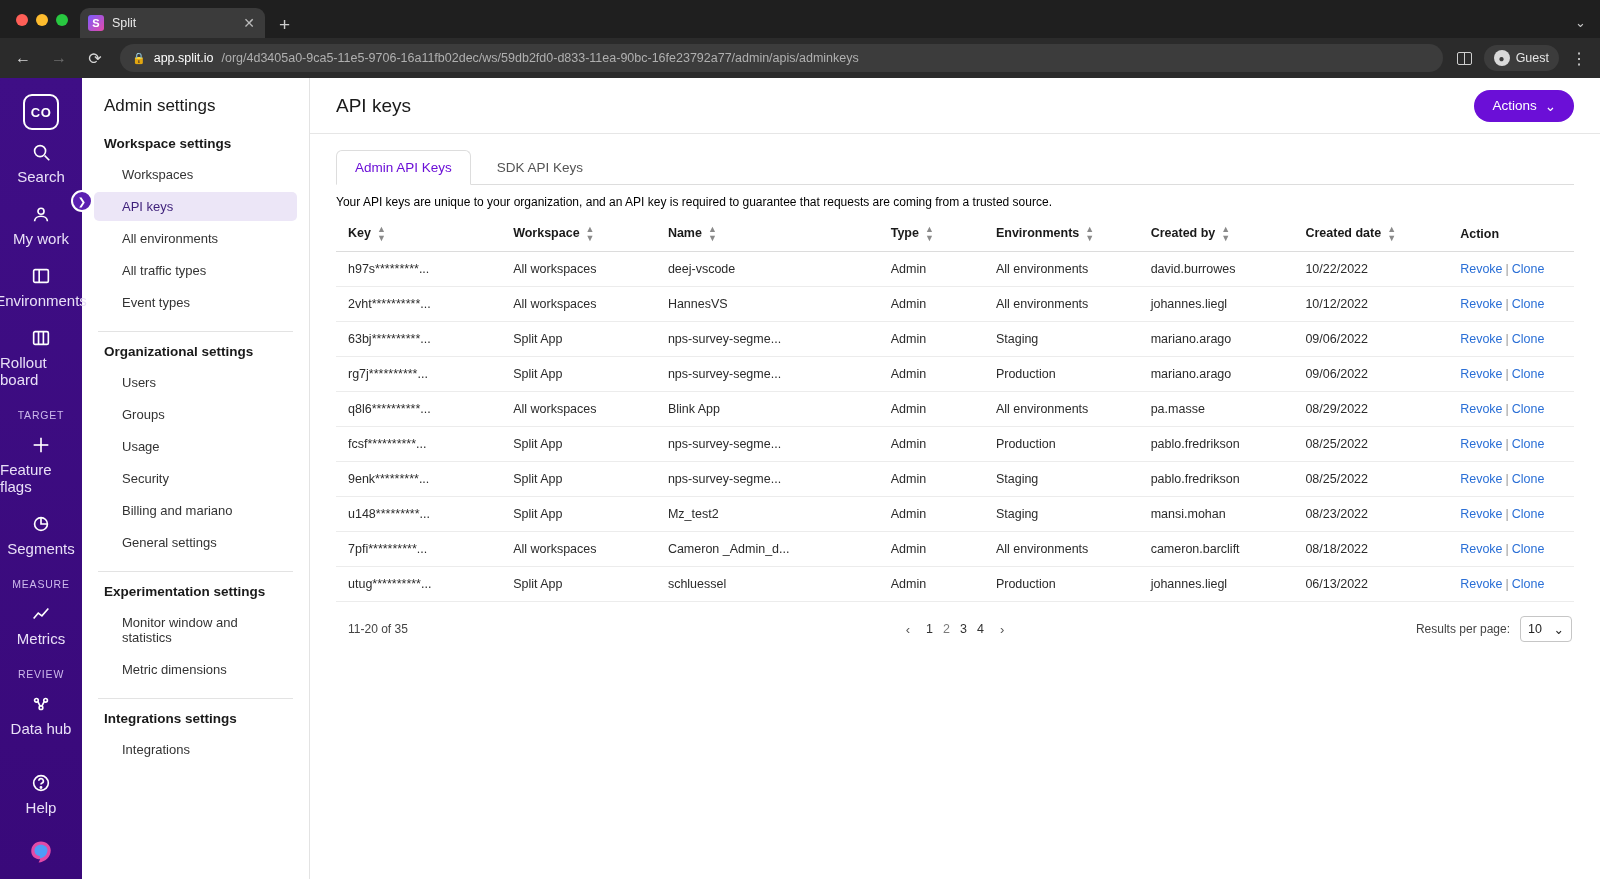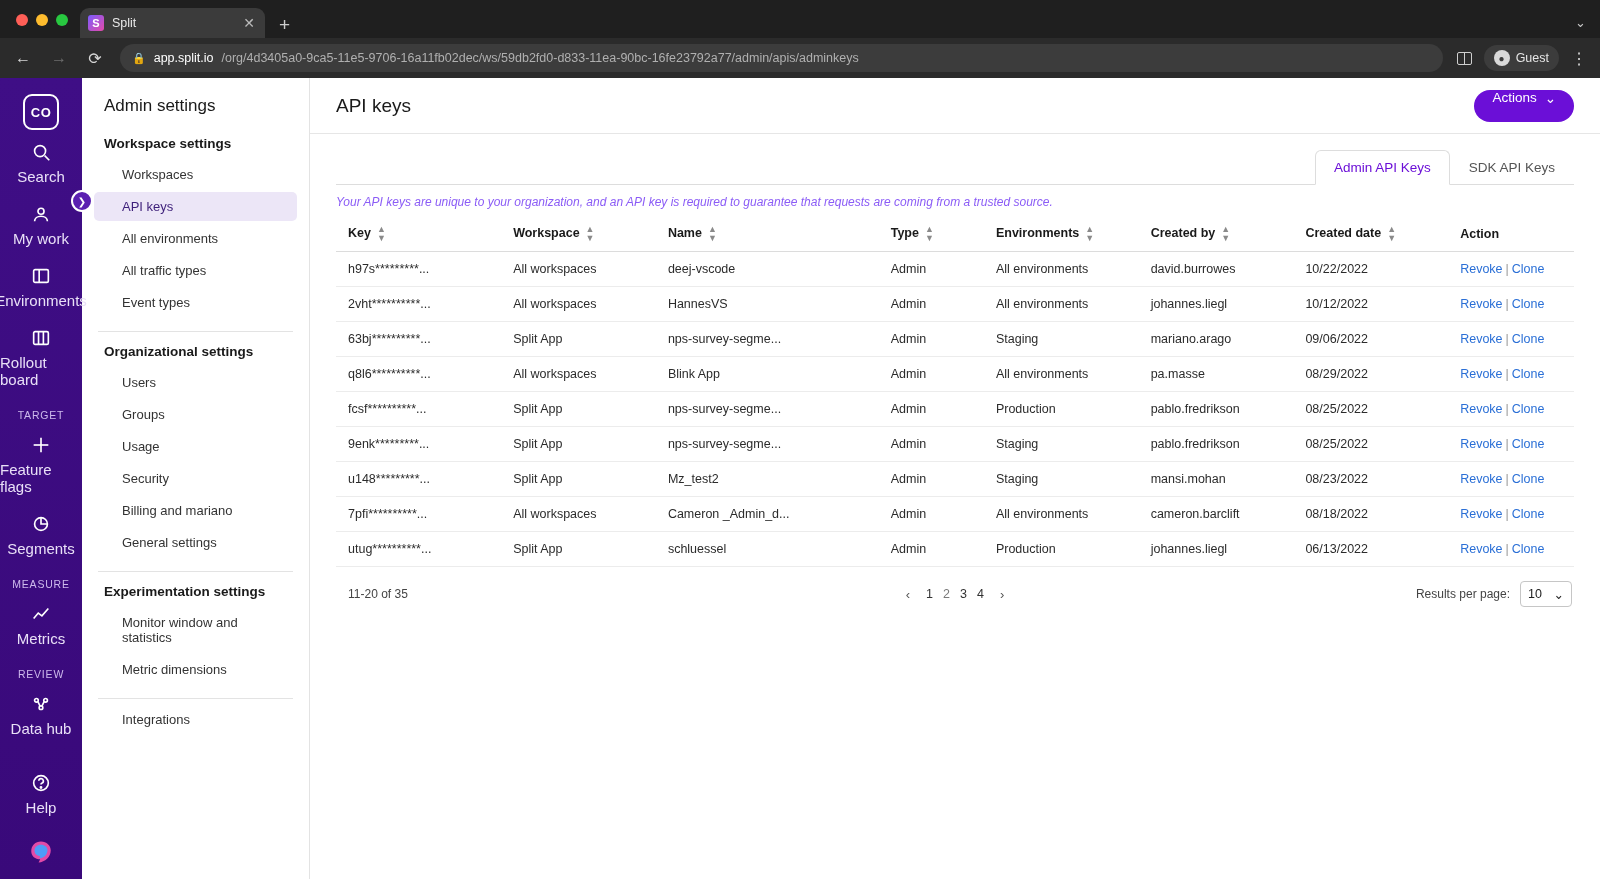--- a/index.html
+++ b/index.html
@@ -90,32 +90,32 @@
 
   
   .main { flex:1; display:flex; flex-direction:column; min-width:0; }
   .main-header {
     height:56px; border-bottom:1px solid #e6e6e6; display:flex; align-items:center;
     justify-content:space-between; padding:0 26px;
   }
   .page-title { font-size:19px; color:#1a1a1a; }
   .actions-btn {
     background:#6b0fd7; color:#fff; border:none; border-radius:18px; height:32px; padding:0 18px;
-    font-size:13.5px; display:flex; align-items:flex-start; gap:8px; cursor:pointer;
+    font-size:13.5px; display:flex; align-items:center; gap:8px; cursor:pointer;
     font-family:"Liberation Sans", sans-serif;
   }
 
   .content { padding:16px 26px 0 26px; }
-  .tabs { display:flex; gap:0; border-bottom:1px solid #ddd; width:100%;justify-content:flex-end; }
+  .tabs { display:flex; gap:7px; border-bottom:1px solid #ddd; width:100%; }
   .tab-item {
     padding:9px 18px; font-size:13.5px; color:#555; cursor:pointer; border:1px solid transparent; border-bottom:none;
     border-radius:6px 6px 0 0; margin-bottom:-1px;
   }
   .tab-item.active { color:#6b0fd7; border-color:#ddd; border-bottom:1px solid #fff; background:#fff; }
-  .subtext { font-size:12px; color:#8b5cf6; padding:10px 0 8px 0;font-style:italic; }
+  .subtext { font-size:12px; color:#000000; padding:10px 0 8px 0; }
 
   table { width:100%; border-collapse:collapse; }
   thead th {
     text-align:left; font-size:12.5px; color:#1a1a1a; font-weight:bold;
     padding:8px 10px; border-bottom:1px solid #dcdcdc; white-space:nowrap;
   }
   thead th:first-child { padding-left:12px; }
   .sort-ic { display:inline-block; margin-left:6px; color:#8a8a8a; font-size:9px; line-height:9px; vertical-align:middle; }
   tbody td {
     font-size:12.5px; color:#2b2b2b; padding:10px 10px; border-bottom:1px solid #ececec;
@@ -284,20 +284,21 @@
       <div class="nav-item">Security</div>
       <div class="nav-item">Billing and mariano</div>
       <div class="nav-item">General settings</div>
 
       <div class="nav-sep"></div>
       <div class="nav-group-title">Experimentation settings</div>
       <div class="nav-item">Monitor window and statistics</div>
       <div class="nav-item">Metric dimensions</div>
 
       <div class="nav-sep"></div>
+      <div class="nav-group-title">Integrations settings</div>
       <div class="nav-item">Integrations</div>
     </div>
 
     <div class="main">
       <div class="main-header">
         <div class="page-title">API keys</div>
         <button class="actions-btn">
           <span>Actions</span>
           <span>⌄</span>
         </button>
@@ -359,20 +360,30 @@
                 <td>63bj**********...</td>
                 <td>Split App</td>
                 <td>nps-survey-segme...</td>
                 <td>Admin</td>
                 <td>Staging</td>
                 <td>mariano.arago</td>
                 <td>09/06/2022</td>
                 <td><span class="lnk">Revoke</span><span class="sep">|</span><span class="lnk">Clone</span></td>
               </tr>
               <tr>
+                <td>rg7j**********...</td>
+                <td>Split App</td>
+                <td>nps-survey-segme...</td>
+                <td>Admin</td>
+                <td>Production</td>
+                <td>mariano.arago</td>
+                <td>09/06/2022</td>
+                <td><span class="lnk">Revoke</span><span class="sep">|</span><span class="lnk">Clone</span></td>
+              </tr>
+              <tr>
                 <td>q8l6**********...</td>
                 <td>All workspaces</td>
                 <td>Blink App</td>
                 <td>Admin</td>
                 <td>All environments</td>
                 <td>pa.masse</td>
                 <td>08/29/2022</td>
                 <td><span class="lnk">Revoke</span><span class="sep">|</span><span class="lnk">Clone</span></td>
               </tr>
               <tr>

